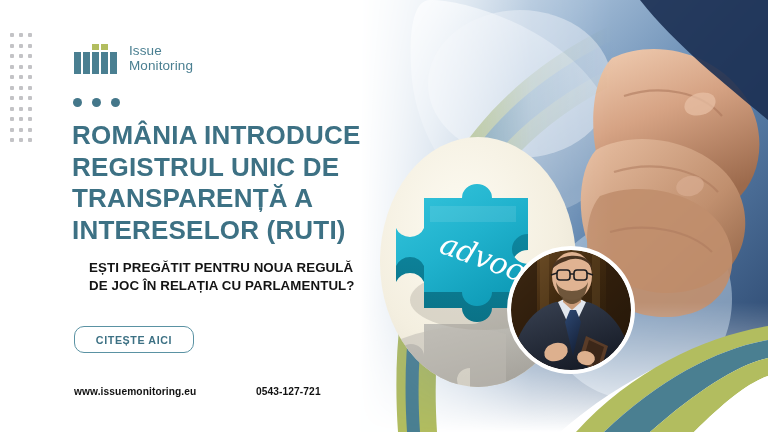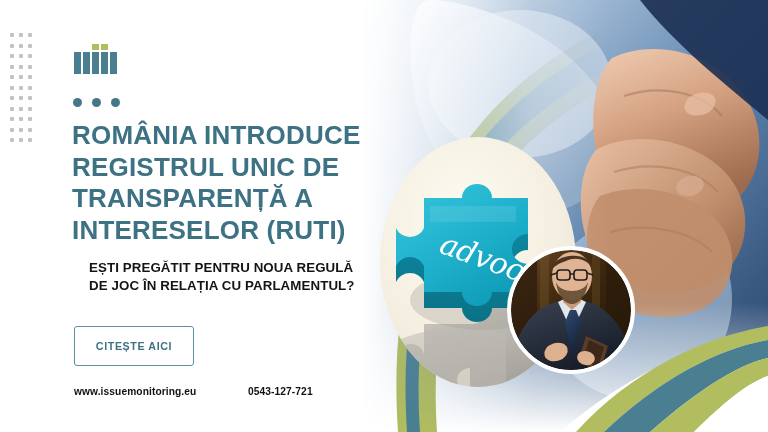--- a/index.html
+++ b/index.html
@@ -134,42 +134,42 @@
     letter-spacing: .1px;
     text-transform: uppercase;
   }
 
   
   .cta {
     position: absolute;
     left: 74px;
     top: 326px;
     width: 120px;
-    height: 40px;
+    height: 27px;
     border: 1.4px solid #5a92a3;
-    border-radius: 3px;
+    border-radius: 10px;
     background: transparent;
     color: #3d7184;
     font-family: "Liberation Sans", sans-serif;
     font-size: 10.7px;
     font-weight: bold;
     letter-spacing: .6px;
     cursor: pointer;
     padding: 0;
     text-transform: uppercase;
   }
 
   
   .footer {
     position: absolute;
     left: 74px;
     top: 386px;
     display: flex;
     align-items: center;
-    gap: 4px;
+    gap: 12px;
     color: #111;
     font-size: 10.2px;
     font-weight: bold;
     letter-spacing: .1px;
   }
   .footer a, .footer span {
     color: #111;
     text-decoration: none;
     white-space: nowrap;
   }
@@ -430,20 +430,24 @@
   <div class="logo">
     <span class="logo-mark">
       <b class="bar" style="left:0;   height:22px;"></b>
       <b class="bar" style="left:9px; height:22px;"></b>
       <b class="bar" style="left:18px;height:22px;"></b>
       <b class="bar" style="left:27px;height:22px;"></b>
       <b class="bar" style="left:36px;height:22px;"></b>
       <b class="cap" style="left:18px;bottom:24px;"></b>
       <b class="cap" style="left:27px;bottom:24px;"></b>
     </span>
+    <span class="logo-text">
+      <span>Issue</span>
+      <span>Monitoring</span>
+    </span>
   </div>
 
   <div class="tri-dots">
     <i></i>
     <i></i>
     <i></i>
   </div>
 
   <h1 class="headline">ROMÂNIA INTRODUCE REGISTRUL UNIC DE TRANSPARENȚĂ A INTERESELOR (RUTI)</h1>
 

